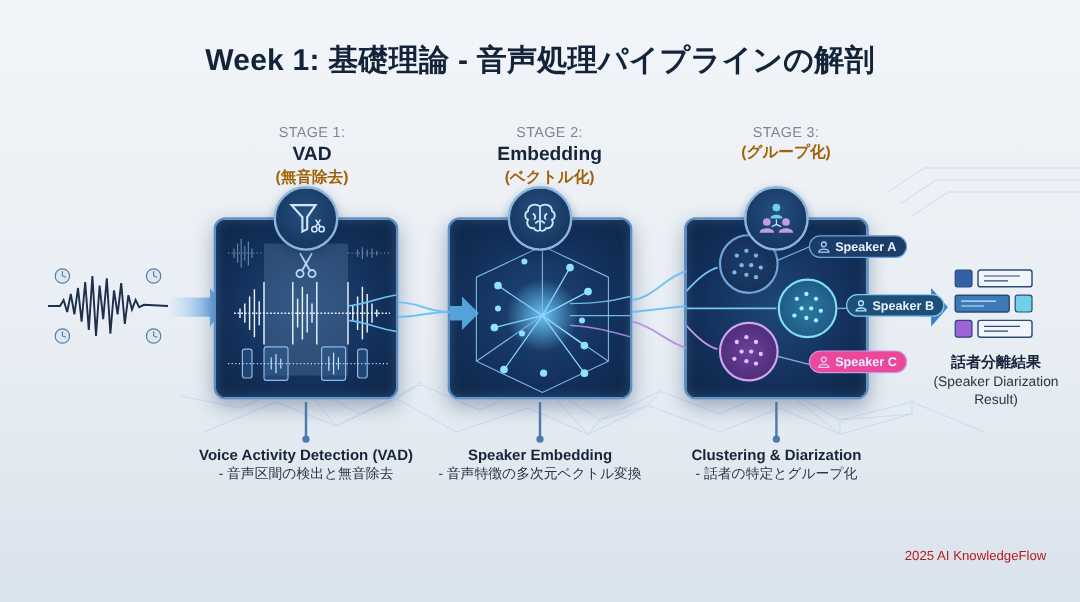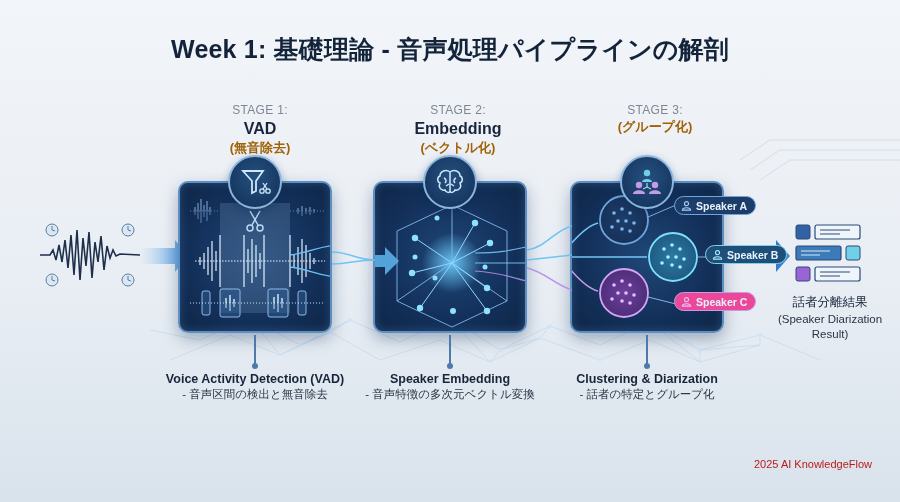--- a/index.html
+++ b/index.html
@@ -50,21 +50,21 @@
       position: absolute; height: 19px; border-radius: 10px; padding: 0 8px 0 6px;
       display: flex; align-items: center; gap: 4px;
       font-size: 10.5px; font-weight: 700; color: #e8f2ff; z-index: 6;
     }
     .pill-a { left: 674px; top: 196px; background: #1c3c6a; border: 1.5px solid #6fa3d9; }
     .pill-b { left: 705px; top: 245px; background: #1e4f78; border: 1.5px solid #7fd0ea; }
     .pill-c { left: 674px; top: 292px; background: #ec4899; border: 1.5px solid #c59be9; }
     .pill-icon { width: 11px; height: 11px; }
 
     .result { position: absolute; left: 770px; top: 222px; width: 120px; text-align: center; }
-    .result-title { font-size: 12.5px; font-weight: 400; color: #17243a; margin-top: 72px; }
+    .result-title { font-size: 12.5px; font-weight: 700; color: #17243a; margin-top: 72px; }
     .result-sub { font-size: 11.5px; color: #2a3444; line-height: 14px; margin-top: 1px; }
 
     .footer {
       position: absolute; right: 28px; top: 458px; font-size: 11px; color: #b91c1c; margin-left: 11px;
     }
     svg.overlay { position: absolute; left: 0; top: 0; pointer-events: none; }
   </style>
 </head>
 <body>
 

